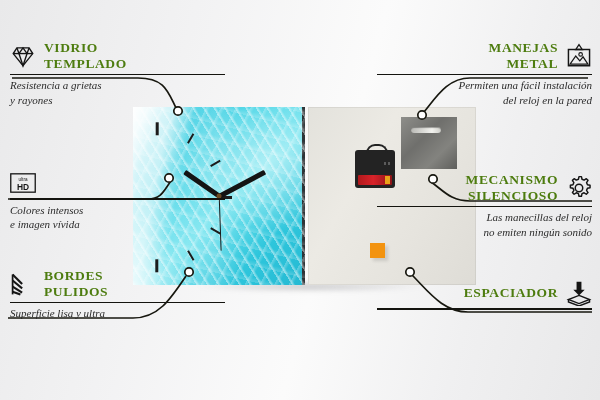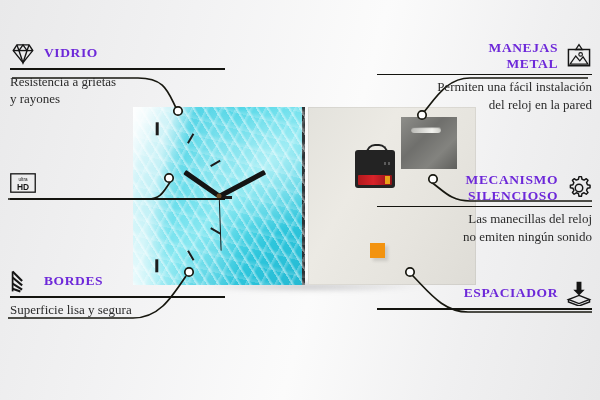--- a/index.html
+++ b/index.html
@@ -12,27 +12,28 @@
   .stage{position:absolute;inset:0;}
 
   
   .callout{position:absolute;width:215px;}
   .callout.left{left:10px;text-align:left;}
   .callout.right{right:8px;text-align:right;}
   .c-head{display:flex;align-items:center;gap:8px;}
   .callout.right .c-head{flex-direction:row-reverse;}
   .c-title{
     font-size:13.5px;font-weight:700;letter-spacing:.6px;
-    color:#6d28d9;line-height:1.18;text-transform:uppercase;
+    color:#4d7c0f;line-height:1.18;text-transform:uppercase;
     font-family:"Liberation Serif",serif;
   }
   .c-rule{height:1.6px;background:#14140f;margin:2px 0 3px 0;width:100%;}
   .c-desc{
-    font-size:13px;line-height:1.34;color:#2b2b2b;
+    font-size:11px;line-height:1.34;color:#2b2b2b;
     font-family:"Liberation Serif",serif;
+    font-style:italic;
   }
   .ico{width:26px;height:26px;flex:0 0 26px;display:block;}
   .ico svg{display:block;width:26px;height:26px;}
 
   
   .product{position:absolute;left:133px;top:107px;width:343px;height:178px;}
   .panel{position:absolute;top:0;height:100%;}
 
   .front{left:0;width:172px;
     background:
@@ -155,62 +156,63 @@
         <svg viewBox="0 0 32 32">
             <g fill="none" stroke="#151515" stroke-width="1.7">
           <path d="M4 13 L16 28 L28 13 L23.5 6 L8.5 6 Z"></path>
           <path d="M4 13 H28"></path>
               <path d="M8.5 6 L11 13 L16 28 L21 13 L23.5 6"></path>
           <path d="M11 13 L16 6 L21 13"></path>
             </g>
           </svg>
       </span>
       <span class="c-title">
-        <span>VIDRIO</span><br>
+        <span>VIDRIO</span><br><span>TEMPLADO</span>
       </span>
     </div>
     <div class="c-rule"></div>
     <div class="c-desc">Resistencia a grietas<br>y rayones</div>
   </div>
 
   <div class="callout left" style="top:170px;">
     <div class="c-head">
       <span class="ico">
         <svg viewBox="0 0 34 26">
           <rect x="1" y="1" width="32" height="24" fill="none" stroke="#151515" stroke-width="1.7"></rect>
           <text x="17" y="11" font-size="6" text-anchor="middle" font-family="Liberation Sans, sans-serif" fill="#151515">ultra</text>
           <text x="17" y="22" font-size="11" font-weight="bold" text-anchor="middle" font-family="Liberation Sans, sans-serif" fill="#151515">HD</text>
         </svg>
       </span>
       <span class="c-title">
         <br>
       </span>
     </div>
     <div class="c-rule"></div>
+    <div class="c-desc">Colores intensos<br>e imagen vívida</div>
   </div>
 
   <div class="callout left" style="top:268px;">
     <div class="c-head">
       <span class="ico">
         <svg viewBox="0 0 30 28">
             <g stroke="#151515" stroke-width="2.4" fill="none">
           <path d="M3 3 L14 14"></path>
               <path d="M3 10 L14 19"></path>
               <path d="M3 17 L14 24"></path>
           <path d="M3 23 L12 26"></path>
             </g>
           <path d="M3 3 L3 26" stroke="#151515" stroke-width="2"></path>
           </svg>
       </span>
       <span class="c-title">
-        <span>BORDES</span><br>
-      </span>
-    </div>
-    <div class="c-rule"></div>
-    <div class="c-desc">Superficie lisa y segura</div>
+        <span>BORDES</span><br><span>PULIDOS</span>
+      </span>
+    </div>
+    <div class="c-rule"></div>
+    <div class="c-desc">Superficie lisa y ultra</div>
   </div>
 
   <div class="callout right" style="top:172px;">
     <div class="c-head">
       <span class="ico">
         <svg viewBox="0 0 32 32">
           <path d="M16 2 l3 0 .7 3.2 2.6 1.1 2.7-1.8 2.1 2.1 -1.8 2.7 1.1 2.6 3.2 .7 0 3 -3.2 .7 -1.1 2.6 1.8 2.7 -2.1 2.1 -2.7-1.8 -2.6 1.1 -.7 3.2 -3 0 -.7-3.2 -2.6-1.1 -2.7 1.8 -2.1-2.1 1.8-2.7 -1.1-2.6 -3.2-.7 0-3 3.2-.7 1.1-2.6 -1.8-2.7 2.1-2.1 2.7 1.8 2.6-1.1 Z" fill="none" stroke="#151515" stroke-width="1.8" stroke-linejoin="round"></path>
           <circle cx="16" cy="16" r="4.6" fill="none" stroke="#151515" stroke-width="1.8"></circle>
         </svg>
       </span>

